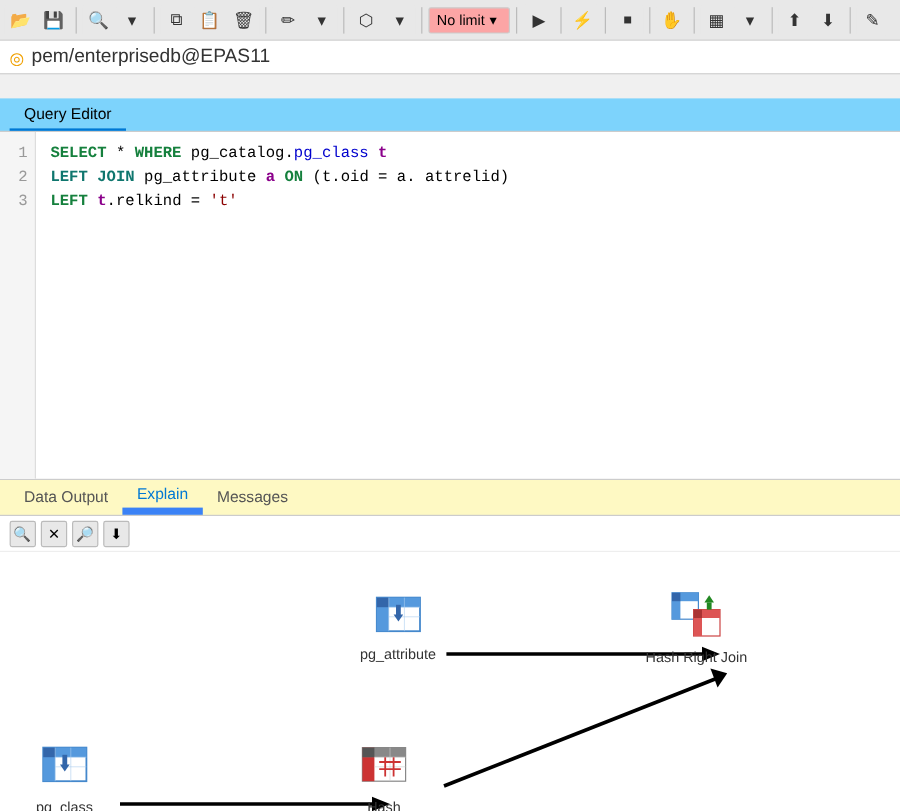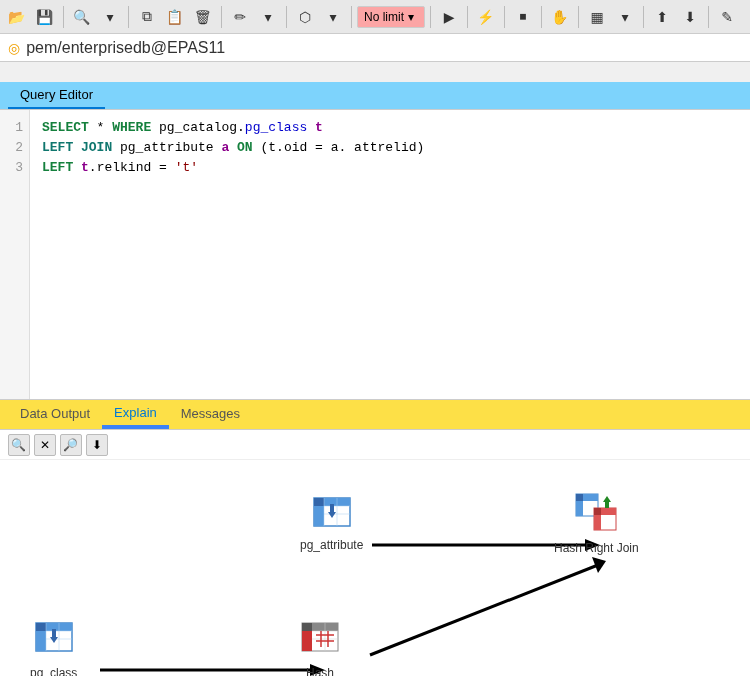--- a/index.html
+++ b/index.html
@@ -96,36 +96,36 @@
     
     .kw { color: #15803d; font-weight: bold; }
     .kw2 { color: #0f766e; font-weight: bold; }
     .tbl { color: #0000cd; }
     .alias { color: #8b008b; font-weight: bold; }
     .str { color: #8b0000; }
 
     
     .bottom-tab-bar {
       display: flex;
-      background: #fde047;
+      background: #fef9c3;
       border-bottom: 1px solid #ccc;
       padding: 0 8px;
       height: 30px;
       align-items: flex-end;
     }
     .bottom-tab {
       display: flex; align-items: center;
       padding: 0 12px;
       cursor: pointer;
       font-size: 13px;
       color: #555;
       border-bottom: 2px solid transparent;
       height: 100%;
     }
-    .bottom-tab.active { color: #0078d4; border-bottom: 4px solid #3b82f6; }
+    .bottom-tab.active { color: #0078d4; border-bottom: 6px solid #3b82f6; }
 
     
     .explain-panel {
       background: white;
       flex: 1;
       position: relative;
       overflow: hidden;
     }
     .explain-toolbar {
       display: flex; align-items: center;
@@ -292,21 +292,21 @@
             <line x1="14" y1="8" x2="14" y2="36" stroke="#aaccee" stroke-width="0.5"></line>
             <line x1="27" y1="8" x2="27" y2="36" stroke="#aaccee" stroke-width="0.5"></line>
 
             <polygon points="22,28 18,22 26,22" fill="#3366aa"></polygon>
             <rect x="20" y="14" width="4" height="9" fill="#3366aa"></rect>
           </svg>
         </div>
         <div class="node-label">pg_attribute</div>
       </div>
 
-      <div class="node" style="position:absolute; left:554px; top:30px; align-items:center;">
+      <div class="node" style="position:absolute; left:538px; top:30px; align-items:center;">
         <div>
           <svg width="44" height="44" viewBox="0 0 44 44">
 
             <rect x="2" y="4" width="22" height="22" fill="white" stroke="#4488cc" stroke-width="1"></rect>
             <rect x="2" y="4" width="7" height="22" fill="#5599dd"></rect>
             <rect x="2" y="4" width="22" height="7" fill="#5599dd"></rect>
             <rect x="2" y="4" width="7" height="7" fill="#3366aa"></rect>
             <rect x="20" y="18" width="22" height="22" fill="white" stroke="#cc4444" stroke-width="1"></rect>
             <rect x="20" y="18" width="7" height="22" fill="#dd5555"></rect>
             <rect x="20" y="18" width="22" height="7" fill="#dd5555"></rect>

